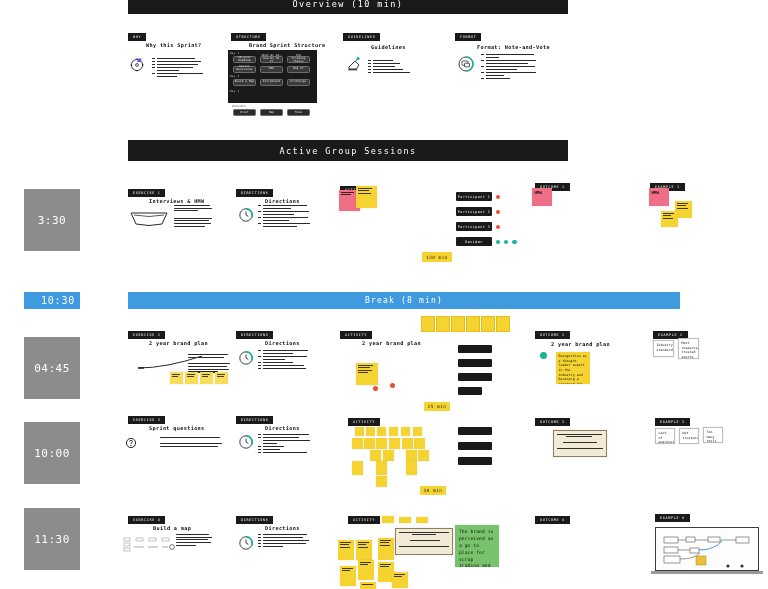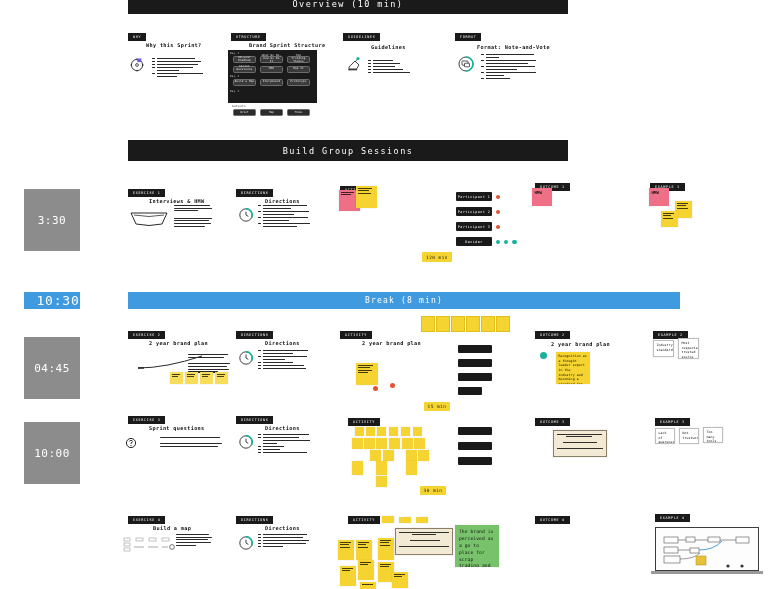--- a/index.html
+++ b/index.html
@@ -34,21 +34,21 @@
   
   .time-chip {
     position: absolute;
     background: #8c8c8c;
     color: #ffffff;
     display: flex; align-items: center; justify-content: center;
     font-size: 11px; letter-spacing: .5px;
   }
   .time-chip.small {
     background: #3f9ae0;
-    font-size: 13px;
+    font-size: 10px;
     letter-spacing: .8px;
     padding-left: 12px;
   }
 
   
   .tag {
     position: absolute;
     background: #1a1a1a; color: #fff;
     font-size: 3.4px; letter-spacing: .7px;
     padding: 2.5px 5px;
@@ -298,21 +298,21 @@
       </div>
     <div class="row">
         <span class="l" style="width:18px; margin-left:4.6px"></span>
       </div>
     <div class="row">
         <span class="n"></span>
         <span class="l" style="width:24px"></span>
       </div>
   </div>
 
-  <div class="section-bar" style="left:128px; top:140px; width:440px; height:21px;">Build Group Sessions</div>
+  <div class="section-bar" style="left:128px; top:140px; width:440px; height:21px;">Active Group Sessions</div>
 
   <div class="time-chip" style="left:24px; top:189px; width:56px; height:62px;">3:30</div>
 
   <div class="tag" style="left:128px; top:189px;">EXERCISE 1</div>
   <div class="col-title" style="left:149px; top:198px;">Interviews &amp; HMW</div>
   <svg class="icon" style="left:128px; top:208px;" width="42" height="20" viewBox="0 0 42 20">
     <path d="M3 5 L39 5 L34 16 Q21 19 8 16 Z" fill="#fff" stroke="#111" stroke-width=".9"></path>
     <path d="M6 7 Q21 10 36 7" fill="none" stroke="#111" stroke-width=".7"></path>
   </svg>
   <div class="txt" style="left:174px; top:205px;">
@@ -637,20 +637,21 @@
   <div class="sticky w" style="left:655px; top:428px; width:20px; height:16px;">
     <div class="cap">Lack of awareness</div>
   </div>
   <div class="sticky w" style="left:679px; top:428px; width:20px; height:16px;">
     <div class="cap">Not trustworthy</div>
   </div>
   <div class="sticky w" style="left:703px; top:427px; width:20px; height:16px;">
     <div class="cap">Too many tools</div>
   </div>
 
+  <div class="time-chip" style="left:24px; top:508px; width:56px; height:62px;">11:30</div>
 
   <div class="tag" style="left:128px; top:516px;">EXERCISE 4</div>
   <div class="col-title" style="left:153px; top:525px;">Build a map</div>
   <svg class="icon" style="left:122px; top:534px;" width="56" height="24" viewBox="0 0 56 24">
     <rect x="2" y="4" width="6" height="3" fill="none" stroke="#aaa" stroke-width=".7"></rect>
     <rect x="2" y="9" width="6" height="3" fill="none" stroke="#aaa" stroke-width=".7"></rect>
     <rect x="2" y="14" width="6" height="3" fill="none" stroke="#aaa" stroke-width=".7"></rect>
     <rect x="14" y="4" width="7" height="3" fill="none" stroke="#aaa" stroke-width=".7"></rect>
     <rect x="27" y="4" width="7" height="3" fill="none" stroke="#aaa" stroke-width=".7"></rect>
     <rect x="40" y="4" width="7" height="3" fill="none" stroke="#aaa" stroke-width=".7"></rect>

